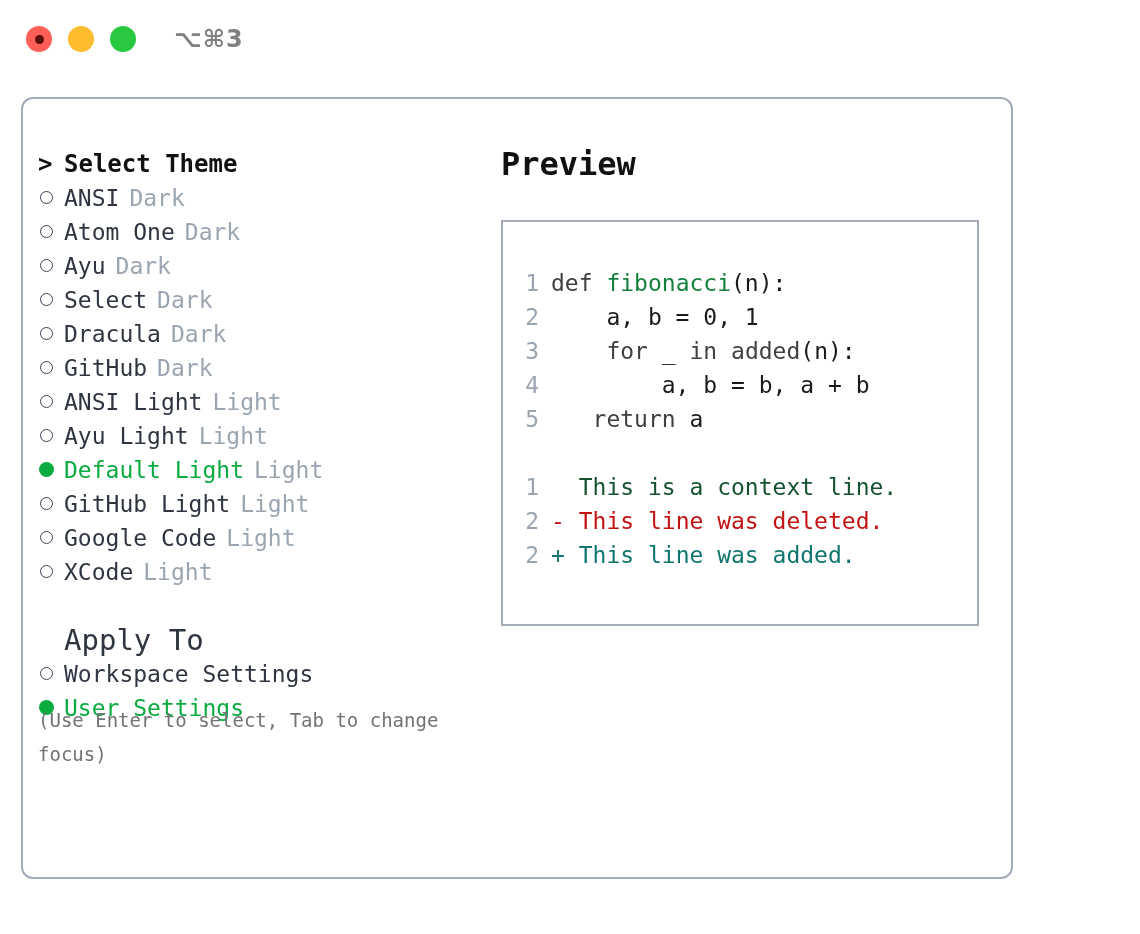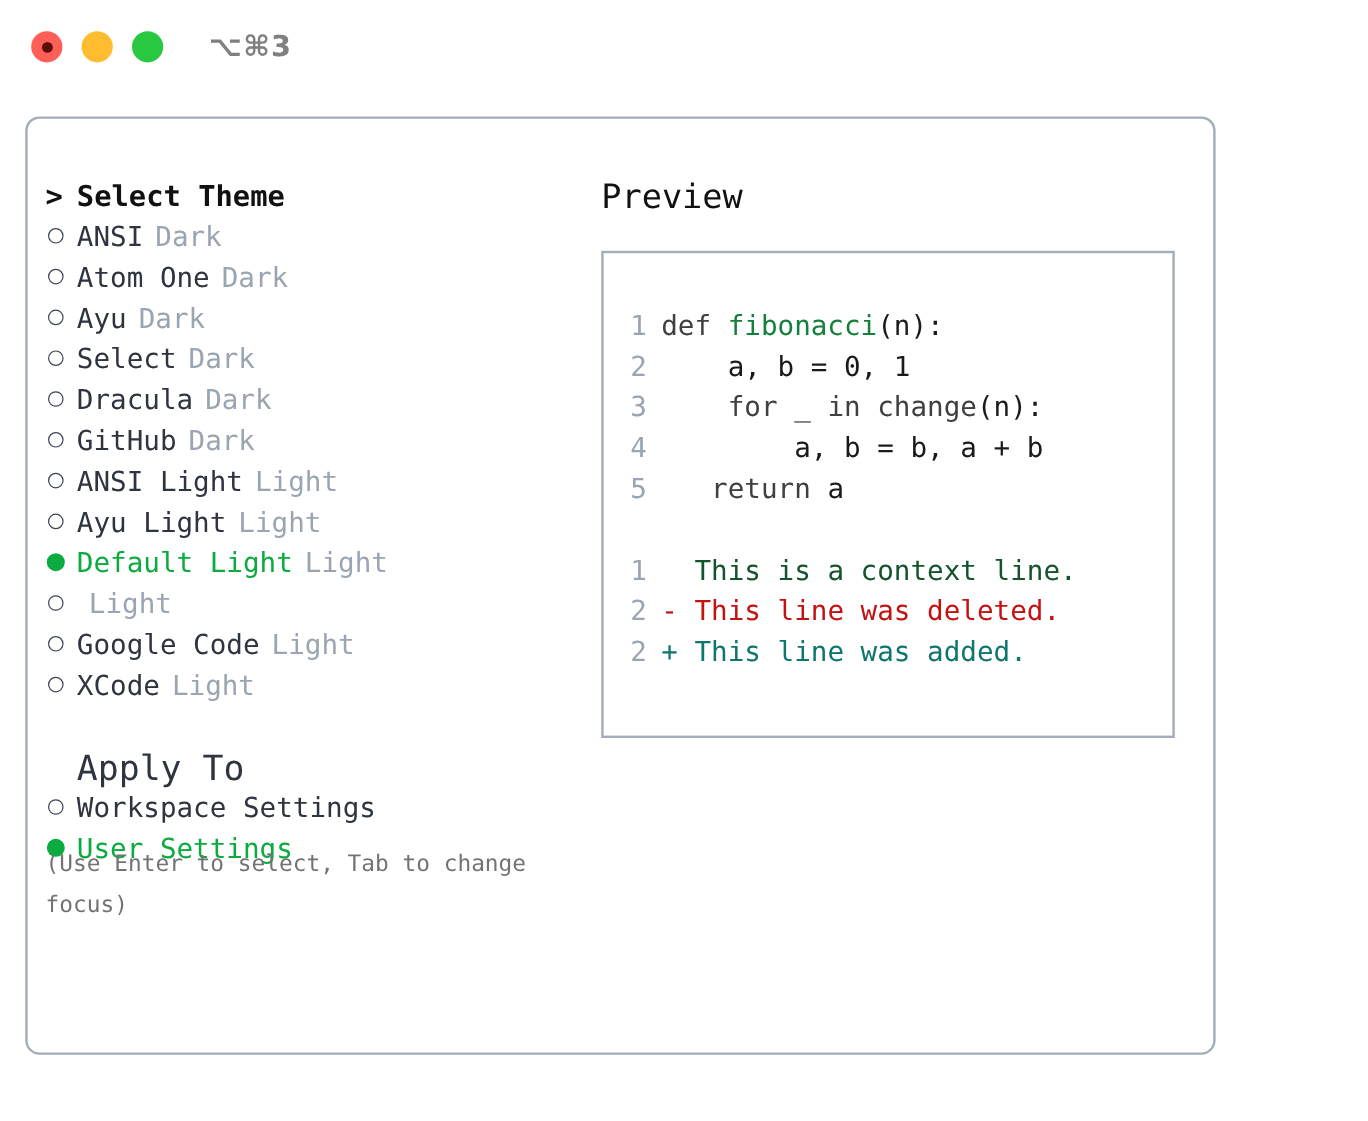--- a/index.html
+++ b/index.html
@@ -165,25 +165,25 @@
   }
 
   
   .right-col {
     position: absolute;
     left: 478px;
     top: 48px;
     width: 490px;
   }
   .preview-title {
-    font-size: 28px;
-    font-weight: 400;
+    font-size: 32px;
+    font-weight: 700;
     color: #111111;
     line-height: 34px;
-    margin-bottom: 28px;
+    margin-bottom: 39px;
   }
   .preview-box {
     box-sizing: border-box;
     width: 478px;
     height: 406px;
     border: 2px solid #a3adba;
     background: #ffffff;
     padding: 44px 0 0 0;
   }
   .code-line {
@@ -241,21 +241,21 @@
         <div id="theme-list">
             <div class="row"><span class="marker"><span class="ring"></span></span><span class="item-name">ANSI</span><span class="item-tag">Dark</span></div>
             <div class="row"><span class="marker"><span class="ring"></span></span><span class="item-name">Atom One</span><span class="item-tag">Dark</span></div>
             <div class="row"><span class="marker"><span class="ring"></span></span><span class="item-name">Ayu</span><span class="item-tag">Dark</span></div>
             <div class="row"><span class="marker"><span class="ring"></span></span><span class="item-name">Select</span><span class="item-tag">Dark</span></div>
             <div class="row"><span class="marker"><span class="ring"></span></span><span class="item-name">Dracula</span><span class="item-tag">Dark</span></div>
             <div class="row"><span class="marker"><span class="ring"></span></span><span class="item-name">GitHub</span><span class="item-tag">Dark</span></div>
             <div class="row"><span class="marker"><span class="ring"></span></span><span class="item-name">ANSI Light</span><span class="item-tag">Light</span></div>
             <div class="row"><span class="marker"><span class="ring"></span></span><span class="item-name">Ayu Light</span><span class="item-tag">Light</span></div>
             <div class="row"><span class="marker"><span class="fill"></span></span><span class="item-name selected">Default Light</span><span class="item-tag">Light</span></div>
-            <div class="row"><span class="marker"><span class="ring"></span></span><span class="item-tag">Light</span></div>
+            <div class="row"><span class="marker"><span class="ring"></span></span><span class="item-name">GitHub Light</span><span class="item-tag">Light</span></div>
             <div class="row"><span class="marker"><span class="ring"></span></span><span class="item-name">Google Code</span><span class="item-tag">Light</span></div>
             <div class="row"><span class="marker"><span class="ring"></span></span><span class="item-name">XCode</span><span class="item-tag">Light</span></div>
           </div>
 
         <div class="spacer-lg"></div>
 
         <div class="row">
           <span class="section-label">Apply To</span>
         </div>
 
@@ -266,21 +266,21 @@
       </div>
 
       <div class="hint">(Use Enter to select, Tab to change focus)</div>
 
       <div class="right-col">
         <div class="preview-title">Preview</div>
         <div class="preview-box">
           <div id="code-block">
               <div class="code-line"><span class="ln">1</span><span class="code-text"><span class="tok-kw">def </span><span class="tok-fn">fibonacci</span><span class="tok-plain">(n):</span></span></div>
               <div class="code-line"><span class="ln">2</span><span class="code-text"><span class="tok-plain">    a, b = 0, 1</span></span></div>
-              <div class="code-line"><span class="ln">3</span><span class="code-text"><span class="tok-plain">    </span><span class="tok-kw">for </span><span class="tok-plain">_ </span><span class="tok-kw">in </span><span class="tok-kw">change</span><span class="tok-plain">(n):</span></span></div>
+              <div class="code-line"><span class="ln">3</span><span class="code-text"><span class="tok-plain">    </span><span class="tok-kw">for </span><span class="tok-plain">_ </span><span class="tok-kw">in </span><span class="tok-kw">added</span><span class="tok-plain">(n):</span></span></div>
               <div class="code-line"><span class="ln">4</span><span class="code-text"><span class="tok-plain">        a, b = b, a + b</span></span></div>
               <div class="code-line"><span class="ln">5</span><span class="code-text"><span class="tok-plain">   </span><span class="tok-kw">return </span><span class="tok-plain">a</span></span></div>
             </div>
           <div class="blank-line"></div>
           <div id="diff-block">
               <div class="code-line"><span class="ln">1</span><span class="diff-ctx"><span> </span><span> This is a context line.</span></span></div>
               <div class="code-line"><span class="ln">2</span><span class="diff-del"><span>-</span><span> This line was deleted.</span></span></div>
               <div class="code-line"><span class="ln">2</span><span class="diff-add"><span>+</span><span> This line was added.</span></span></div>
             </div>
         </div>

